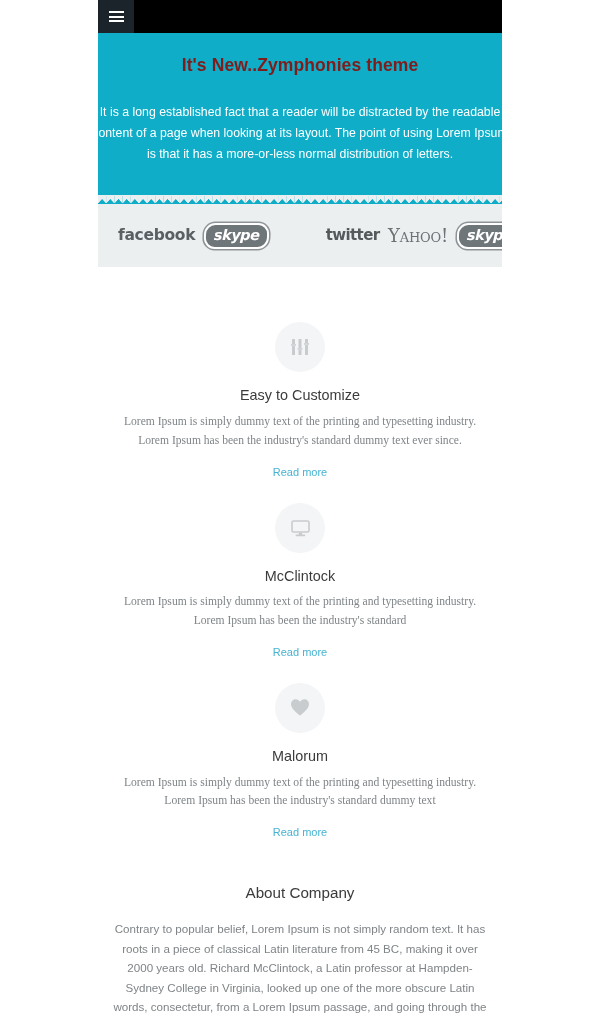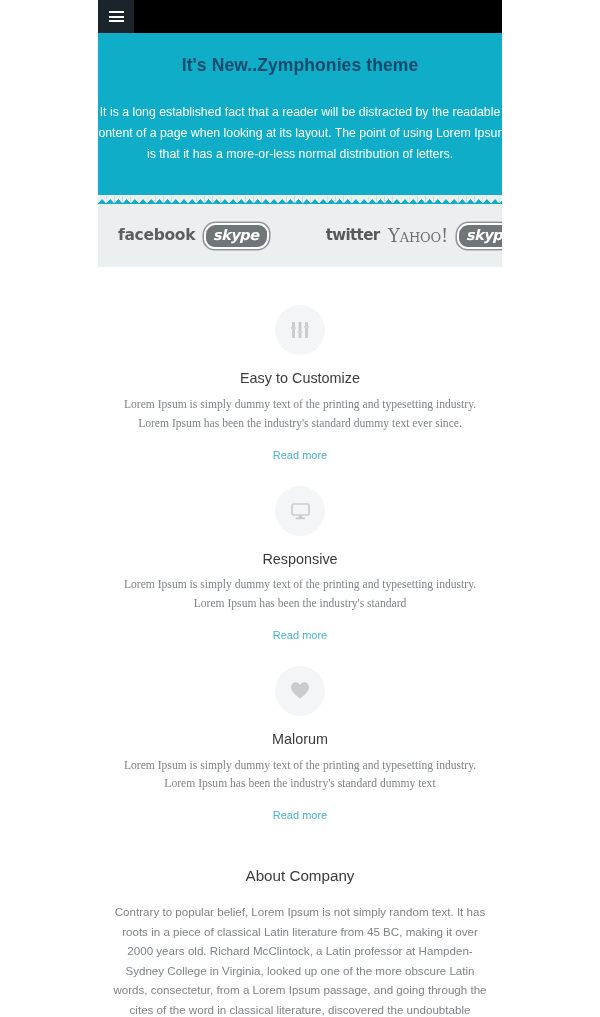--- a/index.html
+++ b/index.html
@@ -57,21 +57,21 @@
   
   .banner {
     position: relative;
     width: 404px;
     background: #0fadc7;
     padding: 22px 0 30px 0;
     text-align: center;
     overflow: hidden;
   }
   .banner-title {
-    color: #0c4a6e;
+    color: #7f1d1d;
     font-size: 17.5px;
     font-weight: bold;
     letter-spacing: 0.1px;
     margin: 0 0 26px 0;
     line-height: 1.2;
   }
   .banner-text {
     color: #ffffff;
     font-size: 12.3px;
     line-height: 1.72;
@@ -149,21 +149,21 @@
   .logo-yahoo {
     font-family: "DejaVu Serif", serif;
     font-size: 18px;
     font-weight: normal;
     font-variant: small-caps;
     letter-spacing: -0.2px;
     color: #6b7174;
   }
 
   
-  .features { padding-top: 38px; }
+  .features { padding-top: 22px; margin-top: 33px; }
   .feature {
     text-align: center;
     padding: 0 0 1px 0;
   }
   .feature-icon-wrap {
     width: 50px; height: 50px;
     margin: 0 auto 14px auto;
     border-radius: 50%;
     background: #f4f5f6;
     display: flex;
@@ -271,21 +271,21 @@
       <div class="feature">
         <div class="feature-icon-wrap">
           <svg width="21" height="20" viewBox="0 0 21 20" aria-hidden="true">
             <g fill="none" stroke="#c8ccce" stroke-width="1.6">
               <rect x="2" y="3" width="17" height="11" rx="1.6"></rect>
             </g>
             <rect x="8.7" y="14.6" width="3.4" height="2.6" fill="#c8ccce"></rect>
             <rect x="5.6" y="16.6" width="9.6" height="1.6" rx="0.6" fill="#c8ccce"></rect>
           </svg>
         </div>
-        <h3 class="feature-title">Responsive</h3>
+        <h3 class="feature-title">McClintock</h3>
         <p class="feature-desc">Lorem Ipsum is simply dummy text of the printing and typesetting industry. Lorem Ipsum has been the industry's standard</p>
         <a class="read-more" href="#">Read more</a>
       </div>
 
       <div class="feature">
         <div class="feature-icon-wrap">
           <svg width="20" height="19" viewBox="0 0 20 19" aria-hidden="true">
             <path fill="#c8ccce" d="M10 17.5 C10 17.5 1 11.6 1 6.3 C1 3.3 3.2 1.3 5.7 1.3 C7.5 1.3 9.1 2.4 10 4 C10.9 2.4 12.5 1.3 14.3 1.3 C16.8 1.3 19 3.3 19 6.3 C19 11.6 10 17.5 10 17.5 Z"></path>
           </svg>
         </div>

